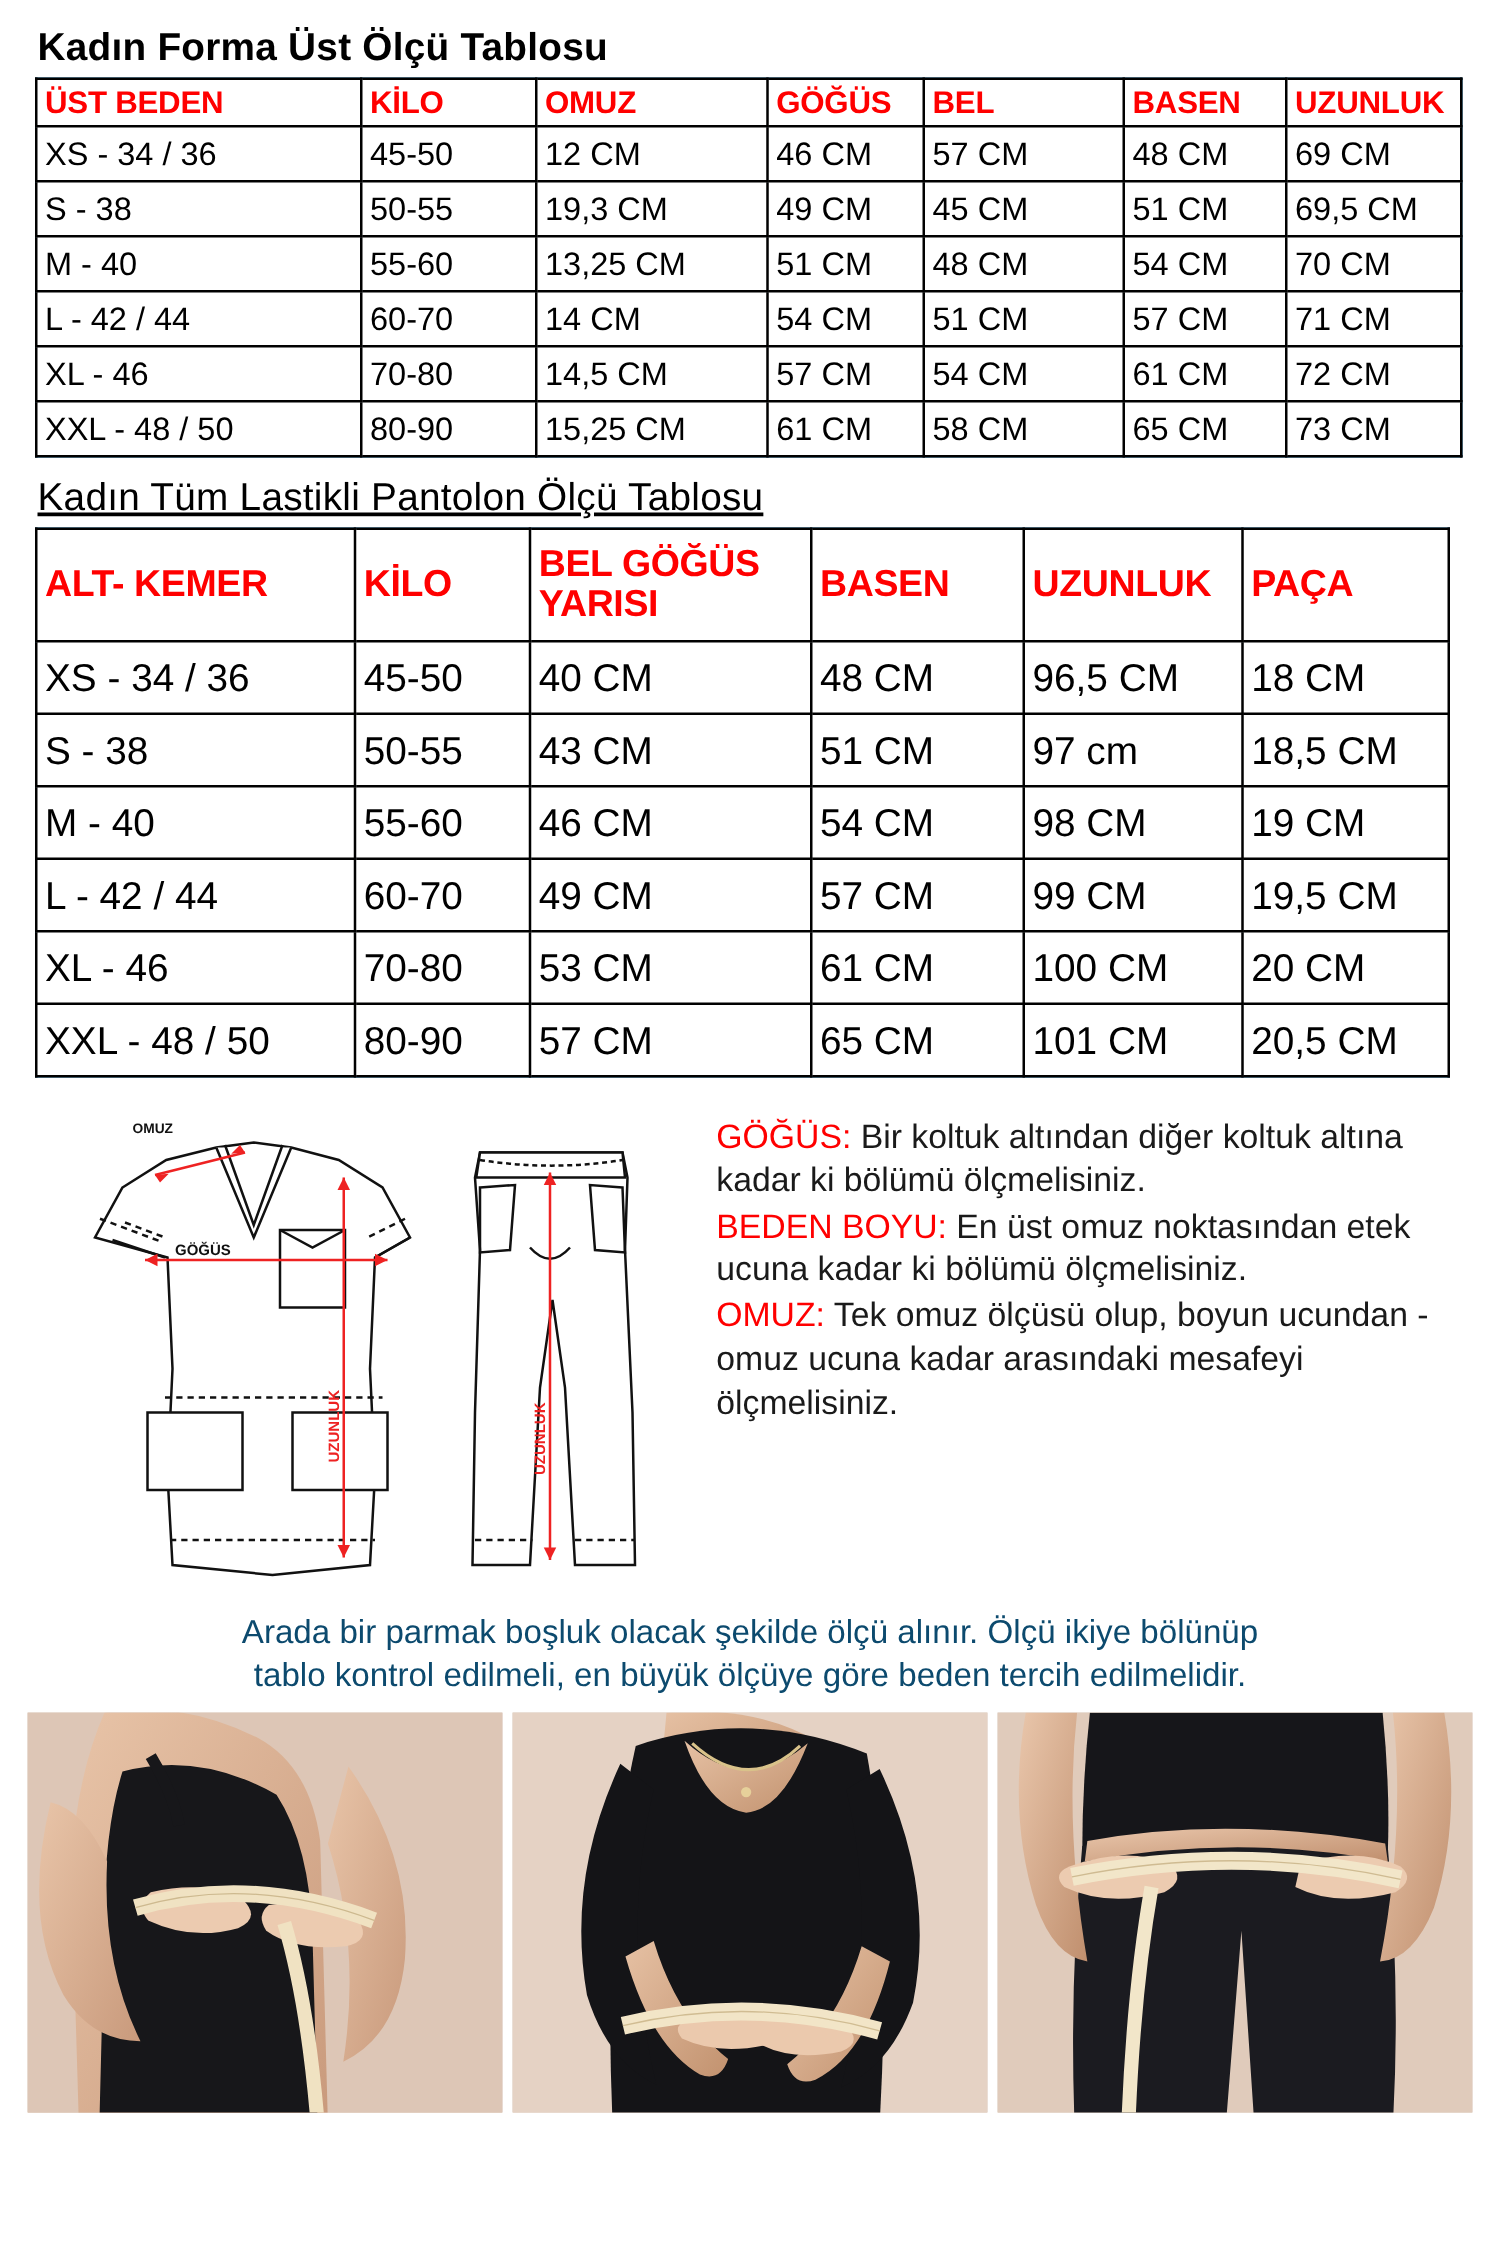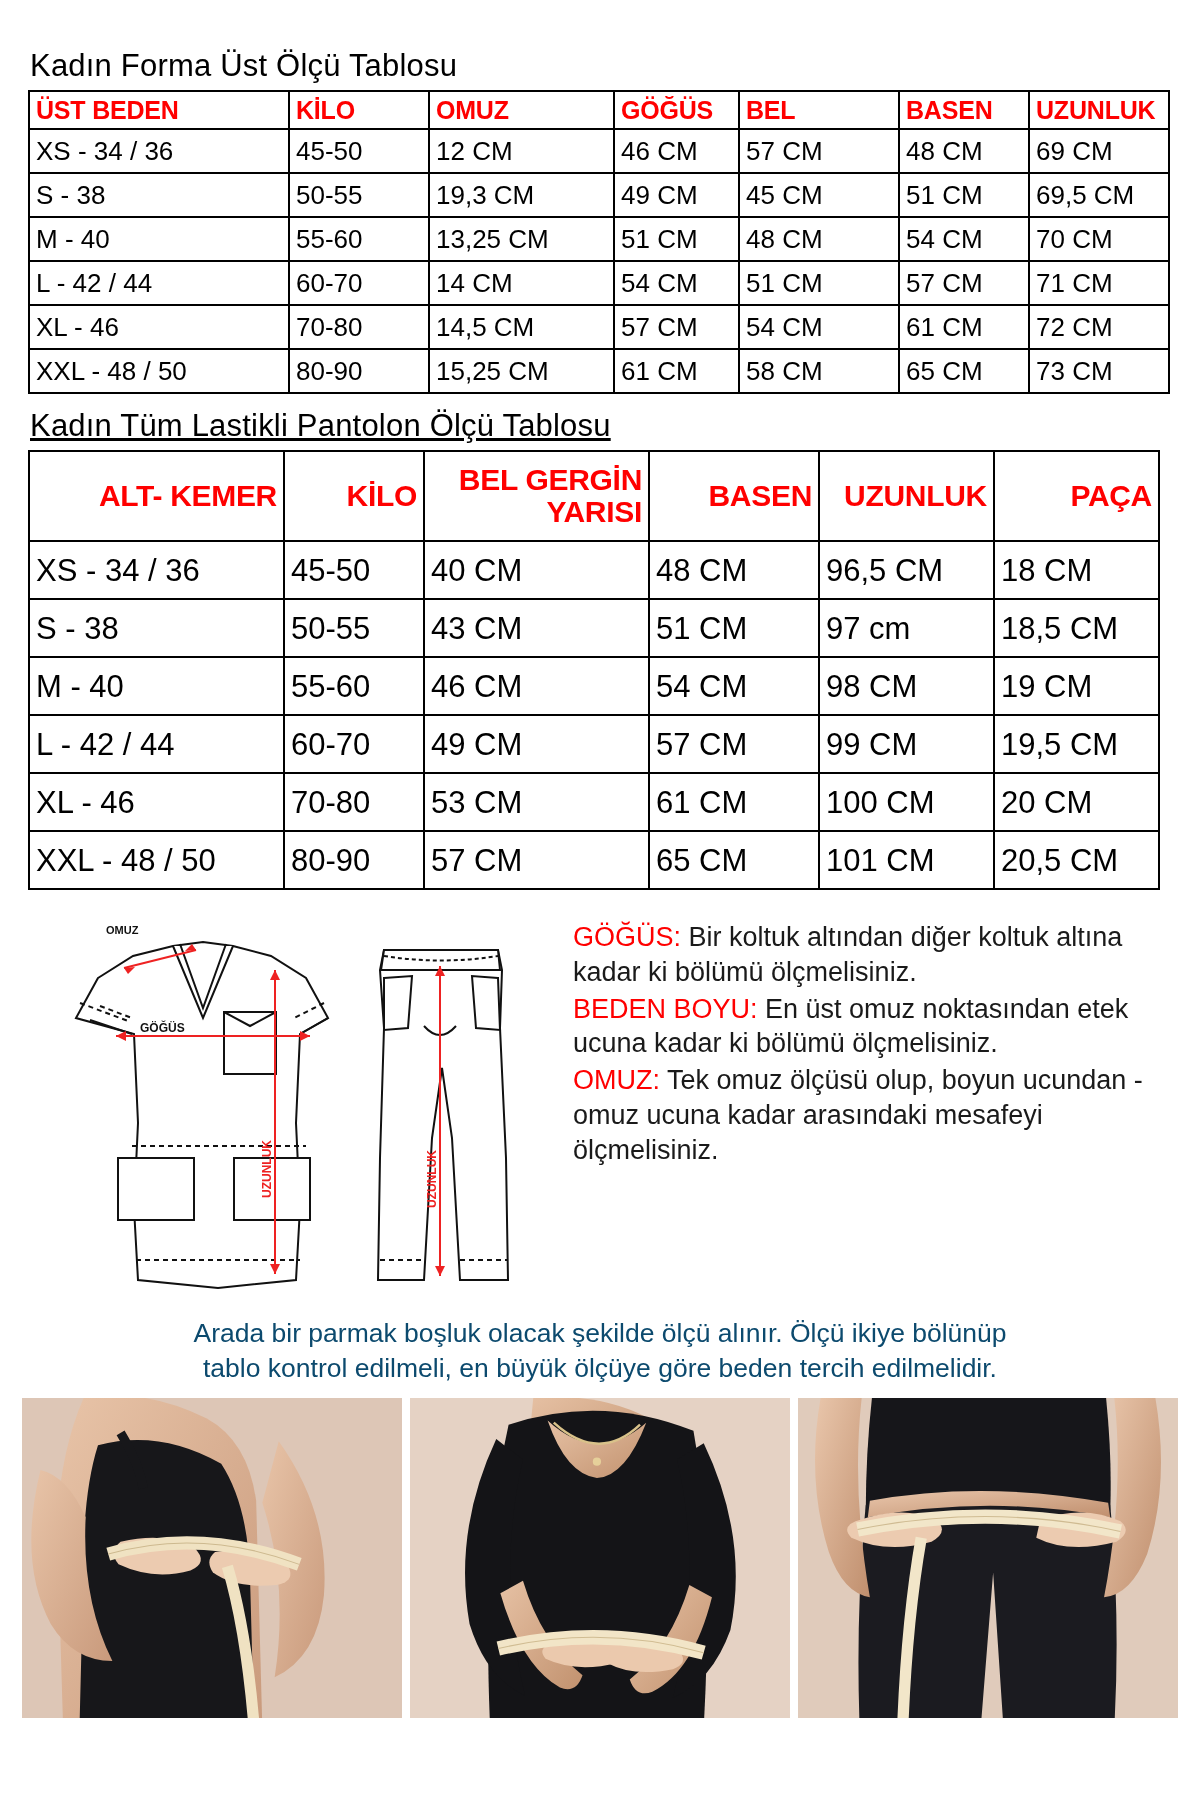--- a/index.html
+++ b/index.html
@@ -11,21 +11,21 @@
   }
   .page{position:relative;width:1200px;height:1800px;box-sizing:border-box;padding:0;}
 
   
   .chart-title{
     font-family:"Liberation Sans", sans-serif;
     font-size:31px;font-weight:400;color:#000;
     letter-spacing:.2px;
     margin:0;padding:0 0 6px 30px;
   }
-  #title-top{padding-top:48px;}
+  #title-top{padding-top:20px;font-weight:bold;}
   #title-bottom{padding-top:14px;text-decoration:underline;}
 
   
   table{
     border-collapse:collapse;
     table-layout:fixed;
     background:#0369a1;
   }
   table td,table th{
     border:2px solid #000;
@@ -51,21 +51,21 @@
   .c1-2{width:185px;}
   .c1-3{width:125px;}
   .c1-4{width:160px;}
   .c1-5{width:130px;}
   .c1-6{width:140px;}
 
   
   #table-bottom{width:1085px;margin:0 0 0 28px;}
   #table-bottom th{
     color:#ff0000;font-weight:bold;font-size:30px;
-    text-align:right;height:84px;line-height:1.08;
+    text-align:left;height:84px;line-height:1.08;
     white-space:normal;letter-spacing:-.3px;
   }
   #table-bottom td{
     color:#000;font-size:31px;font-weight:400;
     height:52px;line-height:1;
   }
   .c2-0{width:255px;}
   .c2-1{width:140px;}
   .c2-2{width:225px;}
   .c2-3{width:170px;}
@@ -202,21 +202,21 @@
         <col class="c2-1">
         <col class="c2-2">
       <col class="c2-3">
         <col class="c2-4">
         <col class="c2-5">
     </colgroup>
     <thead>
       <tr>
         <th>ALT- KEMER</th>
         <th>KİLO</th>
-        <th>BEL GERGİN YARISI</th>
+        <th>BEL GÖĞÜS YARISI</th>
         <th>BASEN</th>
         <th>UZUNLUK</th>
         <th>PAÇA</th>
       </tr>
     </thead>
     <tbody>
       <tr>
         <td>XS - 34 / 36</td>
         <td>45-50</td>
         <td>40 CM</td>

